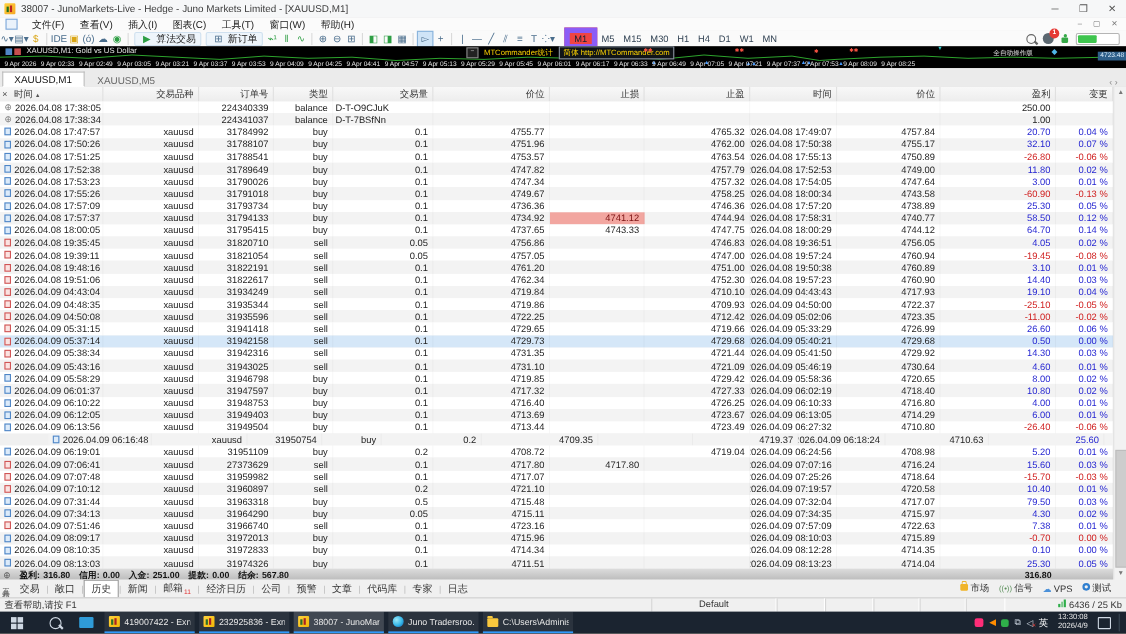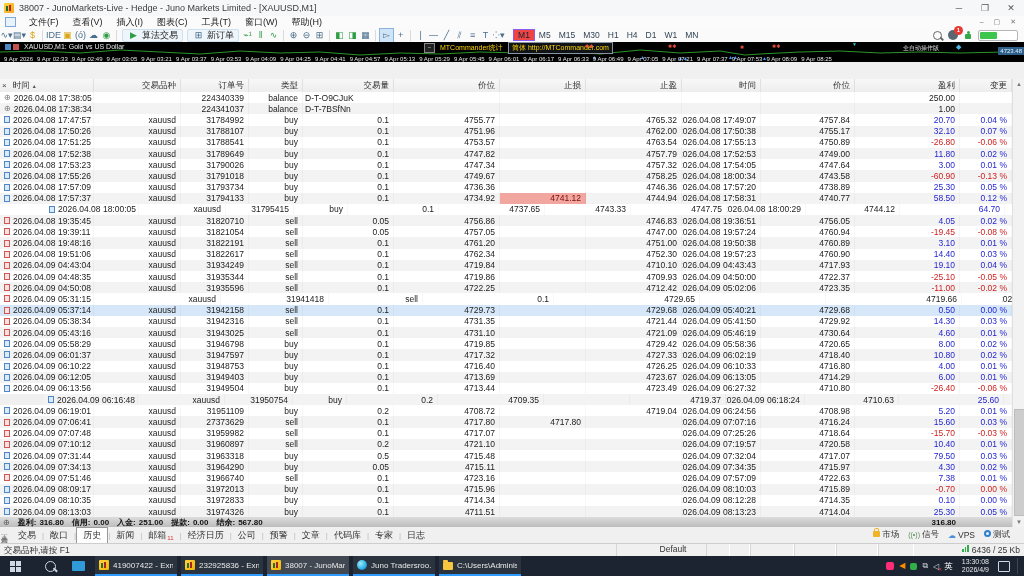--- a/index.html
+++ b/index.html
@@ -23,21 +23,21 @@
   
   #toolbar{position:absolute;top:28px;left:0;width:1024px;height:14px;background:#fafafa;
     border-bottom:1px solid #dcdcdc;display:flex;align-items:center;font-size:9px;color:#444;}
   .tico{display:inline-block;min-width:13px;text-align:center;font-size:9px;line-height:13px;color:#4a6d8c;}
   .tico.green{color:#2e9e44;} .tico.gold{color:#d9a514;}
   .tsep{width:1px;height:11px;background:#dadada;margin:0 3px;}
   .tbtnl{display:flex;align-items:center;gap:2px;padding:0 4px;border:1px solid #cfe0ef;background:#eef5fb;
     border-radius:2px;height:11px;margin:0 2px;color:#222;}
   .tfgroup{display:flex;align-items:center;margin-left:8px;}
   .tf{padding:0 4px;color:#345;font-size:8.5px;height:12px;line-height:12px;}
-  .tf.on{background:#ef4444;border:1px solid #8b5cf6;height:10px;line-height:10px;color:#123;}
+  .tf.on{background:#ef4444;border:5px solid #8b5cf6;height:10px;line-height:10px;color:#123;}
   #tbright{margin-left:auto;display:flex;align-items:center;gap:6px;margin-right:6px;}
   .mag{width:7px;height:7px;border:1.5px solid #666;border-radius:50%;position:relative;}
   .mag:after{content:"";position:absolute;left:6px;top:6px;width:4px;height:1.5px;background:#666;transform:rotate(45deg);}
   .bell{width:10px;height:10px;border-radius:50%;background:#5b6770;position:relative;}
   .badge1{position:absolute;top:-4px;right:-5px;width:9px;height:9px;border-radius:50%;background:#e53935;
     color:#fff;font-size:6px;line-height:9px;text-align:center;font-weight:bold;}
   .vpsman{width:8px;height:9px;position:relative;}
   .vpsman:before{content:"";position:absolute;top:0;left:2.5px;width:3px;height:3px;border-radius:50%;background:#35a847;}
   .vpsman:after{content:"";position:absolute;top:3.5px;left:1px;width:6px;height:5px;border-radius:1px;background:#35a847;}
   .connbar{width:38px;height:9px;border:1px solid #b5b5b5;border-radius:2px;background:#fff;position:relative;}
@@ -109,21 +109,21 @@
   .sigico{color:#5a8f5a;font-size:7px;margin-right:2px;}
   .cloudico{color:#4a90d9;font-size:8px;margin-right:2px;}
   .testico{width:7px;height:7px;border:2px solid #2f7fd0;border-radius:50%;display:inline-block;margin-right:2px;box-sizing:border-box;}
   #vertlabel{position:absolute;left:0px;top:516px;width:9px;height:28px;writing-mode:vertical-rl;
     font-size:7px;color:#666;text-align:center;letter-spacing:1px;}
   
   #statusbar{position:absolute;top:543px;left:0;width:1024px;height:13px;background:#f0f0f0;
     border-top:1px solid #cdcdcd;font-size:8.5px;color:#333;}
   #helptext{position:absolute;left:4px;top:1px;}
   .scell{position:absolute;top:0;height:12px;border-left:1px solid #d6d6d6;border-right:1px solid #fff;}
-  #profilecell{left:616px;width:112px;text-align:center;}
+  #profilecell{left:592px;width:112px;text-align:center;}
   #traffic{position:absolute;right:4px;top:1px;display:flex;gap:3px;}
   .bars{display:inline-flex;align-items:flex-end;gap:1px;height:7px;}
   .bars i{width:1.5px;background:#2fae4a;display:inline-block;}
   
   #taskbar{position:absolute;top:556px;left:0;width:1024px;height:20px;background:#1b2430;
     display:flex;align-items:center;color:#e8e8e8;}
   .winlogo{width:11px;height:11px;margin:0 12px 0 10px;display:grid;grid-template-columns:5px 5px;grid-gap:1px;}
   .winlogo i{background:#cfd8e3;width:5px;height:5px;}
   .tsearch{width:9px;height:9px;border:1.5px solid #cfd8e3;border-radius:50%;position:relative;margin:0 12px;}
   .tsearch:after{content:"";position:absolute;left:7px;top:7px;width:5px;height:1.5px;background:#cfd8e3;transform:rotate(45deg);}
@@ -283,20 +283,27 @@
         <span class="axl">9 Apr 06:49</span>
         <span class="axl">9 Apr 07:05</span>
         <span class="axl">9 Apr 07:21</span>
         <span class="axl">9 Apr 07:37</span>
         <span class="axl">9 Apr 07:53</span>
         <span class="axl">9 Apr 08:09</span>
         <span class="axl">9 Apr 08:25</span>
       </div>
   </div>
 
+  <div id="charttabs">
+    <span id="ctabwrap" style="display:flex;align-items:flex-end;">
+        <span class="ctab on">XAUUSD,M1</span>
+        <span class="ctab">XAUUSD,M5</span>
+      </span>
+    <span id="tabnav">‹ ›</span>
+  </div>
 
   <div id="thead" style="grid-template-columns: 94px 87px 68px 54px 91px 106px 86px 96px 79px 94px 105px 52px;">
       <div class="hc first">
         <span class="hx">×</span>
         <span>时间</span>
         <span class="arr">▴</span>
       </div>
       <div class="hc">
         <span>交易品种</span>
       </div>
@@ -495,21 +502,21 @@
         <div class="c">buy</div>
         <div class="c">0.1</div>
         <div class="c">4734.92</div>
         <div class="c slhl">4741.12</div>
         <div class="c">4744.94</div>
         <div class="c">2026.04.08 17:58:31</div>
         <div class="c">4740.77</div>
         <div class="c pf">58.50</div>
         <div class="c pf">0.12 %</div>
       </div>
-      <div class="r" style="grid-template-columns: 94px 87px 68px 54px 91px 106px 86px 96px 79px 94px 105px 52px; padding-left: 45px;">
+      <div class="r" style="grid-template-columns: 94px 87px 68px 54px 91px 106px 86px 96px 79px 94px 105px 52px;">
         <div class="c l">
           <span class="op buy"></span>
           <span>2026.04.08 18:00:05</span>
         </div>
         <div class="c">xauusd</div>
         <div class="c">31795415</div>
         <div class="c">buy</div>
         <div class="c">0.1</div>
         <div class="c">4737.65</div>
         <div class="c">4743.33</div>
@@ -631,21 +638,21 @@
         <div class="c">sell</div>
         <div class="c">0.1</div>
         <div class="c">4722.25</div>
         <div class="c"></div>
         <div class="c">4712.42</div>
         <div class="c">2026.04.09 05:02:06</div>
         <div class="c">4723.35</div>
         <div class="c nf">-11.00</div>
         <div class="c nf">-0.02 %</div>
       </div>
-      <div class="r" style="grid-template-columns: 94px 87px 68px 54px 91px 106px 86px 96px 79px 94px 105px 52px; gap: 40px;">
+      <div class="r" style="grid-template-columns: 94px 87px 68px 54px 91px 106px 86px 96px 79px 94px 105px 52px;">
         <div class="c l">
           <span class="op sell"></span>
           <span>2026.04.09 05:31:15</span>
         </div>
         <div class="c">xauusd</div>
         <div class="c">31941418</div>
         <div class="c">sell</div>
         <div class="c">0.1</div>
         <div class="c">4729.65</div>
         <div class="c"></div>
@@ -1028,21 +1035,21 @@
     <span id="btabs-right">
       <span><span class="ylock"></span><span>市场</span></span>
       <span><span class="sigico">((•))</span><span>信号</span></span>
       <span><span class="cloudico">☁</span><span>VPS</span></span>
       <span><span class="testico"></span><span>测试</span></span>
     </span>
   </div>
   <div id="vertlabel">工具箱</div>
 
   <div id="statusbar">
-    <span id="helptext">交易品种,请按 F1</span>
+    <span id="helptext">查看帮助,请按 F1</span>
     <span class="scell" id="profilecell">Default</span>
     <span class="scell" style="left:706px;width:42px;"></span>
     <span class="scell" style="left:750px;width:42px;"></span>
     <span class="scell" style="left:794px;width:40px;"></span>
     <span class="scell" style="left:836px;width:40px;"></span>
     <span class="scell" style="left:878px;width:34px;"></span>
     <span id="traffic">
       <span class="bars">
           <i style="height:3px"></i>
           <i style="height:5px"></i>

